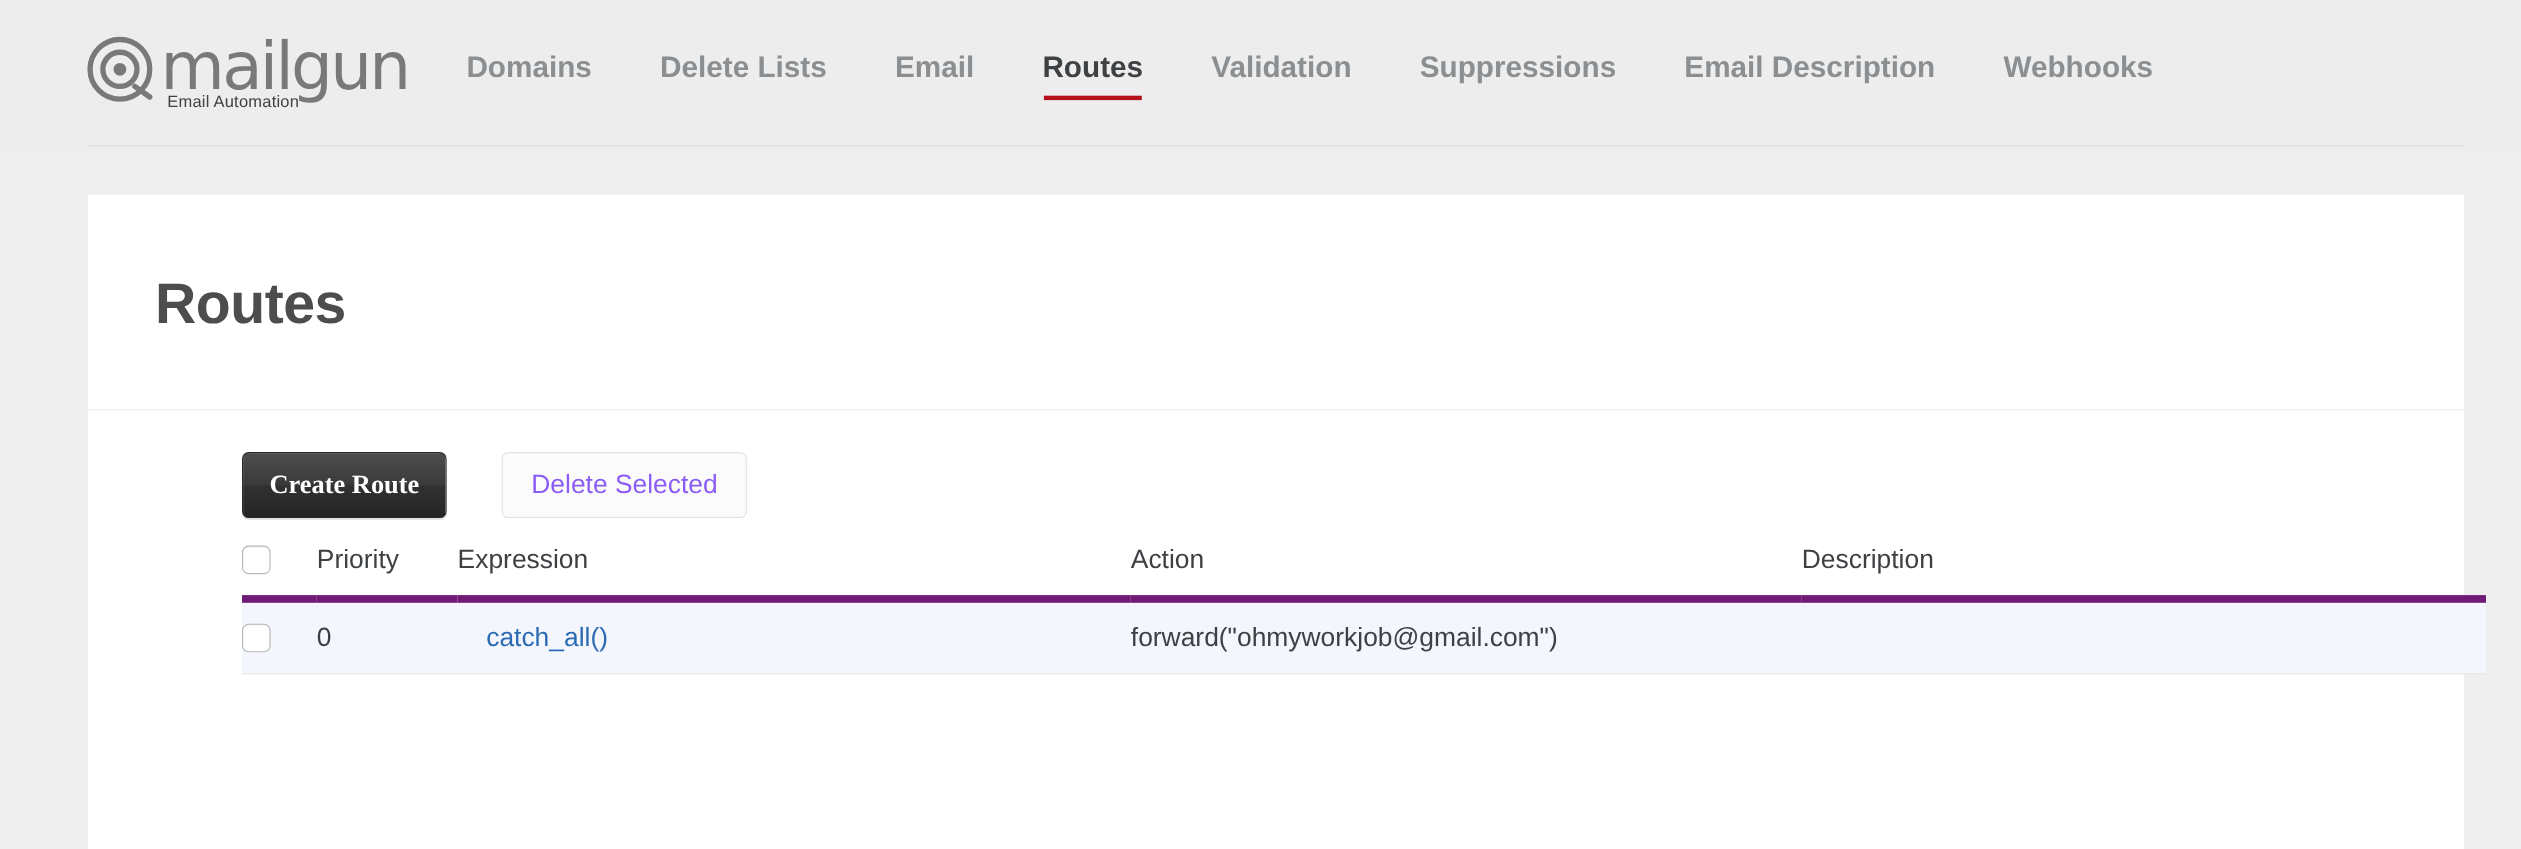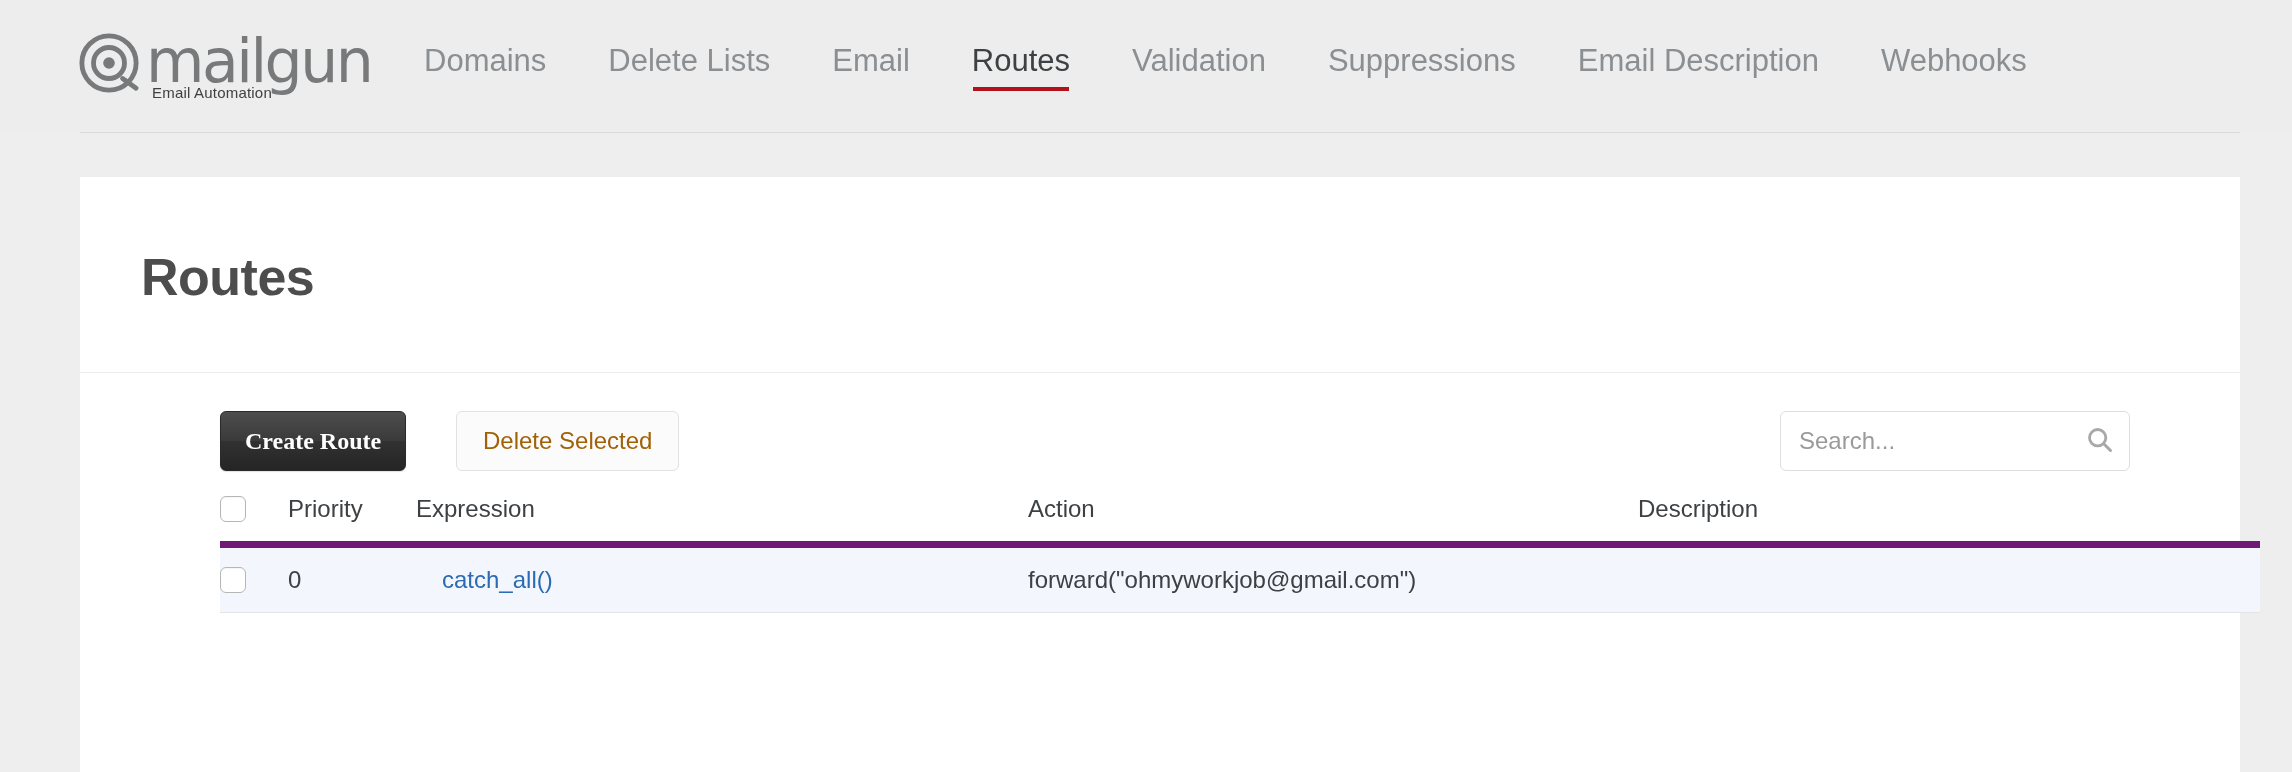--- a/index.html
+++ b/index.html
@@ -81,27 +81,28 @@
   
   .nav {
     position: absolute;
     left: 424px;
     top: 44px;
     display: flex;
     align-items: flex-start;
   }
   .nav-item {
     position: relative;
-    font-size: 31px;
+    font-size: 27px;
     color: #8b8f92;
     line-height: 34px;
     padding: 0 0 6px 0;
     margin-right: 62px;
     cursor: pointer;
     white-space: nowrap;
+    font-weight: bold;
   }
   .nav-item:last-child { margin-right: 0; }
   .nav-item.active {
     color: #3e4144;
   }
   .nav-item.active::after {
     content: "";
     position: absolute;
     left: 1px;
     right: 1px;
@@ -160,21 +161,21 @@
   }
   .btn-disabled {
     position: absolute;
     left: 376px;
     top: 38px;
     height: 60px;
     padding: 0 26px;
     border: 1px solid #e2e2e2;
     border-radius: 6px;
     background: #fbfbfb;
-    color: #a16207;
+    color: #8b5cf6;
     font-size: 24px;
     font-family: "Liberation Sans", sans-serif;
     cursor: default;
     white-space: nowrap;
   }
   .search-wrap {
     position: absolute;
     right: 110px;
     top: 38px;
     width: 350px;
@@ -315,27 +316,20 @@
 <div class="card">
 
   <div class="card-head">
     <h1 class="page-title">Routes</h1>
   </div>
 
   <div class="toolbar">
     <button class="btn-primary">Create Route</button>
     <button class="btn-disabled" disabled="">Delete Selected</button>
 
-    <div class="search-wrap">
-      <input class="search-input" type="text" placeholder="Search..." style="">
-      <svg class="search-icon" viewBox="0 0 24 24">
-        <circle cx="10" cy="10" r="7" fill="none" stroke="#a8a8a8" stroke-width="2.4"></circle>
-        <path d="M15.2 15.2 L21 21" stroke="#a8a8a8" stroke-width="2.6" stroke-linecap="round"></path>
-      </svg>
-    </div>
   </div>
 
   <div class="table-wrap">
     <table class="routes">
       <colgroup>
         <col class="col-check">
         <col class="col-priority">
         <col class="col-expression">
         <col class="col-action">
         <col class="col-description">

